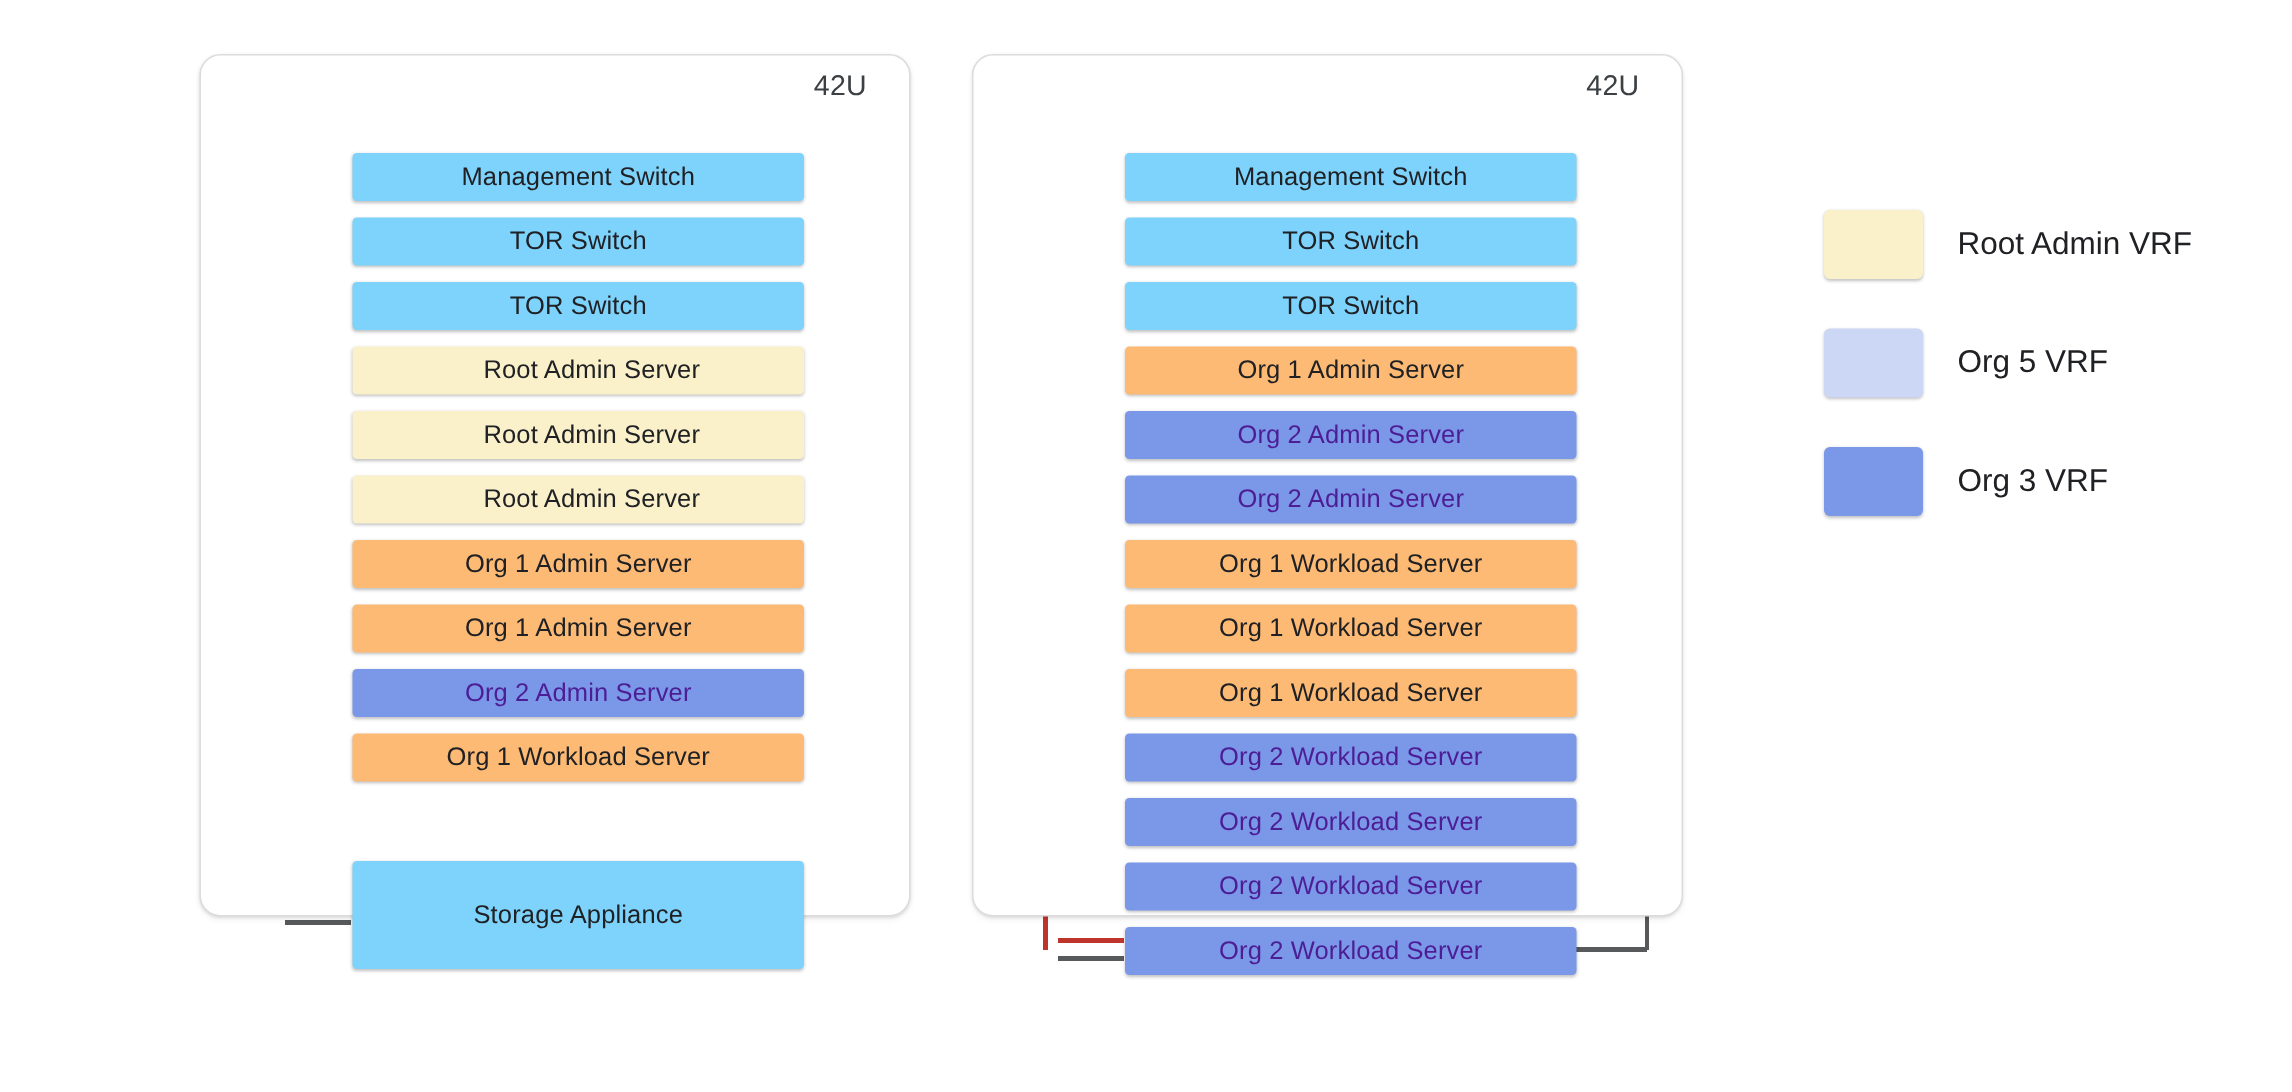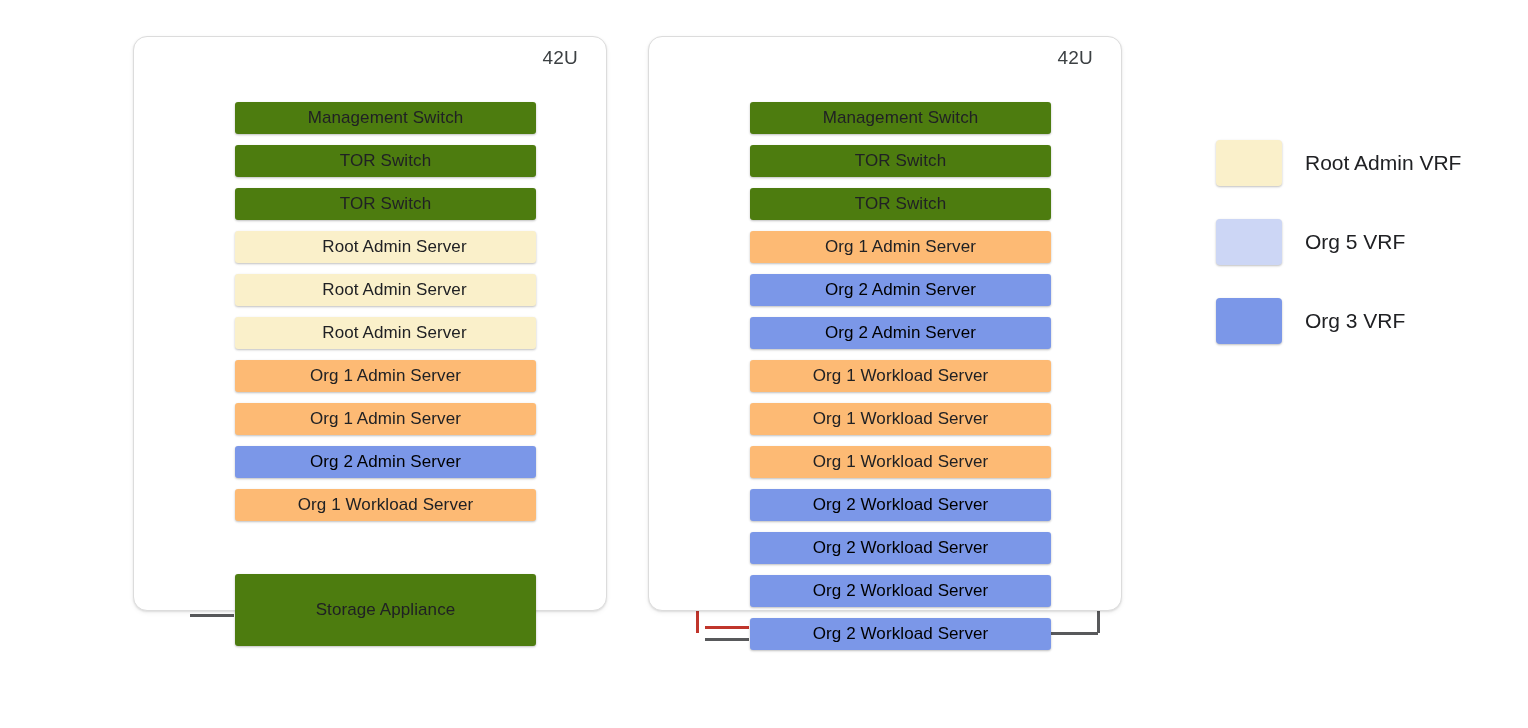--- a/index.html
+++ b/index.html
@@ -51,24 +51,24 @@
     letter-spacing:.1px;
     border-radius:3px;
     box-sizing:border-box;
     box-shadow:0 1px 2px rgba(0,0,0,.16), 0 1px 3px rgba(0,0,0,.10);
     white-space:nowrap;
     overflow:hidden;
     z-index:3;
   }
   .device.tall{height:72px;line-height:72px;}
 
-  .v-neutral{background:#4d7c0f;color:#202124;}
+  .v-neutral{background:#7dd3fc;color:#202124;}
   .v-root   {background:#faf0ca;color:#202124;padding-left:18px;}
   .v-org1   {background:#fdba74;color:#202124;}
-  .v-org2   {background:#7b97e8;color:#000000;}
+  .v-org2   {background:#7b97e8;color:#4c1d95;}
 
   
   #legend{position:absolute;left:1216px;top:140px;width:300px;}
   .legend-row{position:absolute;left:0;display:flex;align-items:center;justify-content:center;}
   .legend-swatch{
     width:66px;height:46px;border-radius:4px;
     box-shadow:0 1px 2px rgba(0,0,0,.16), 0 1px 3px rgba(0,0,0,.10);
     flex:none;
   }
   .legend-label{

